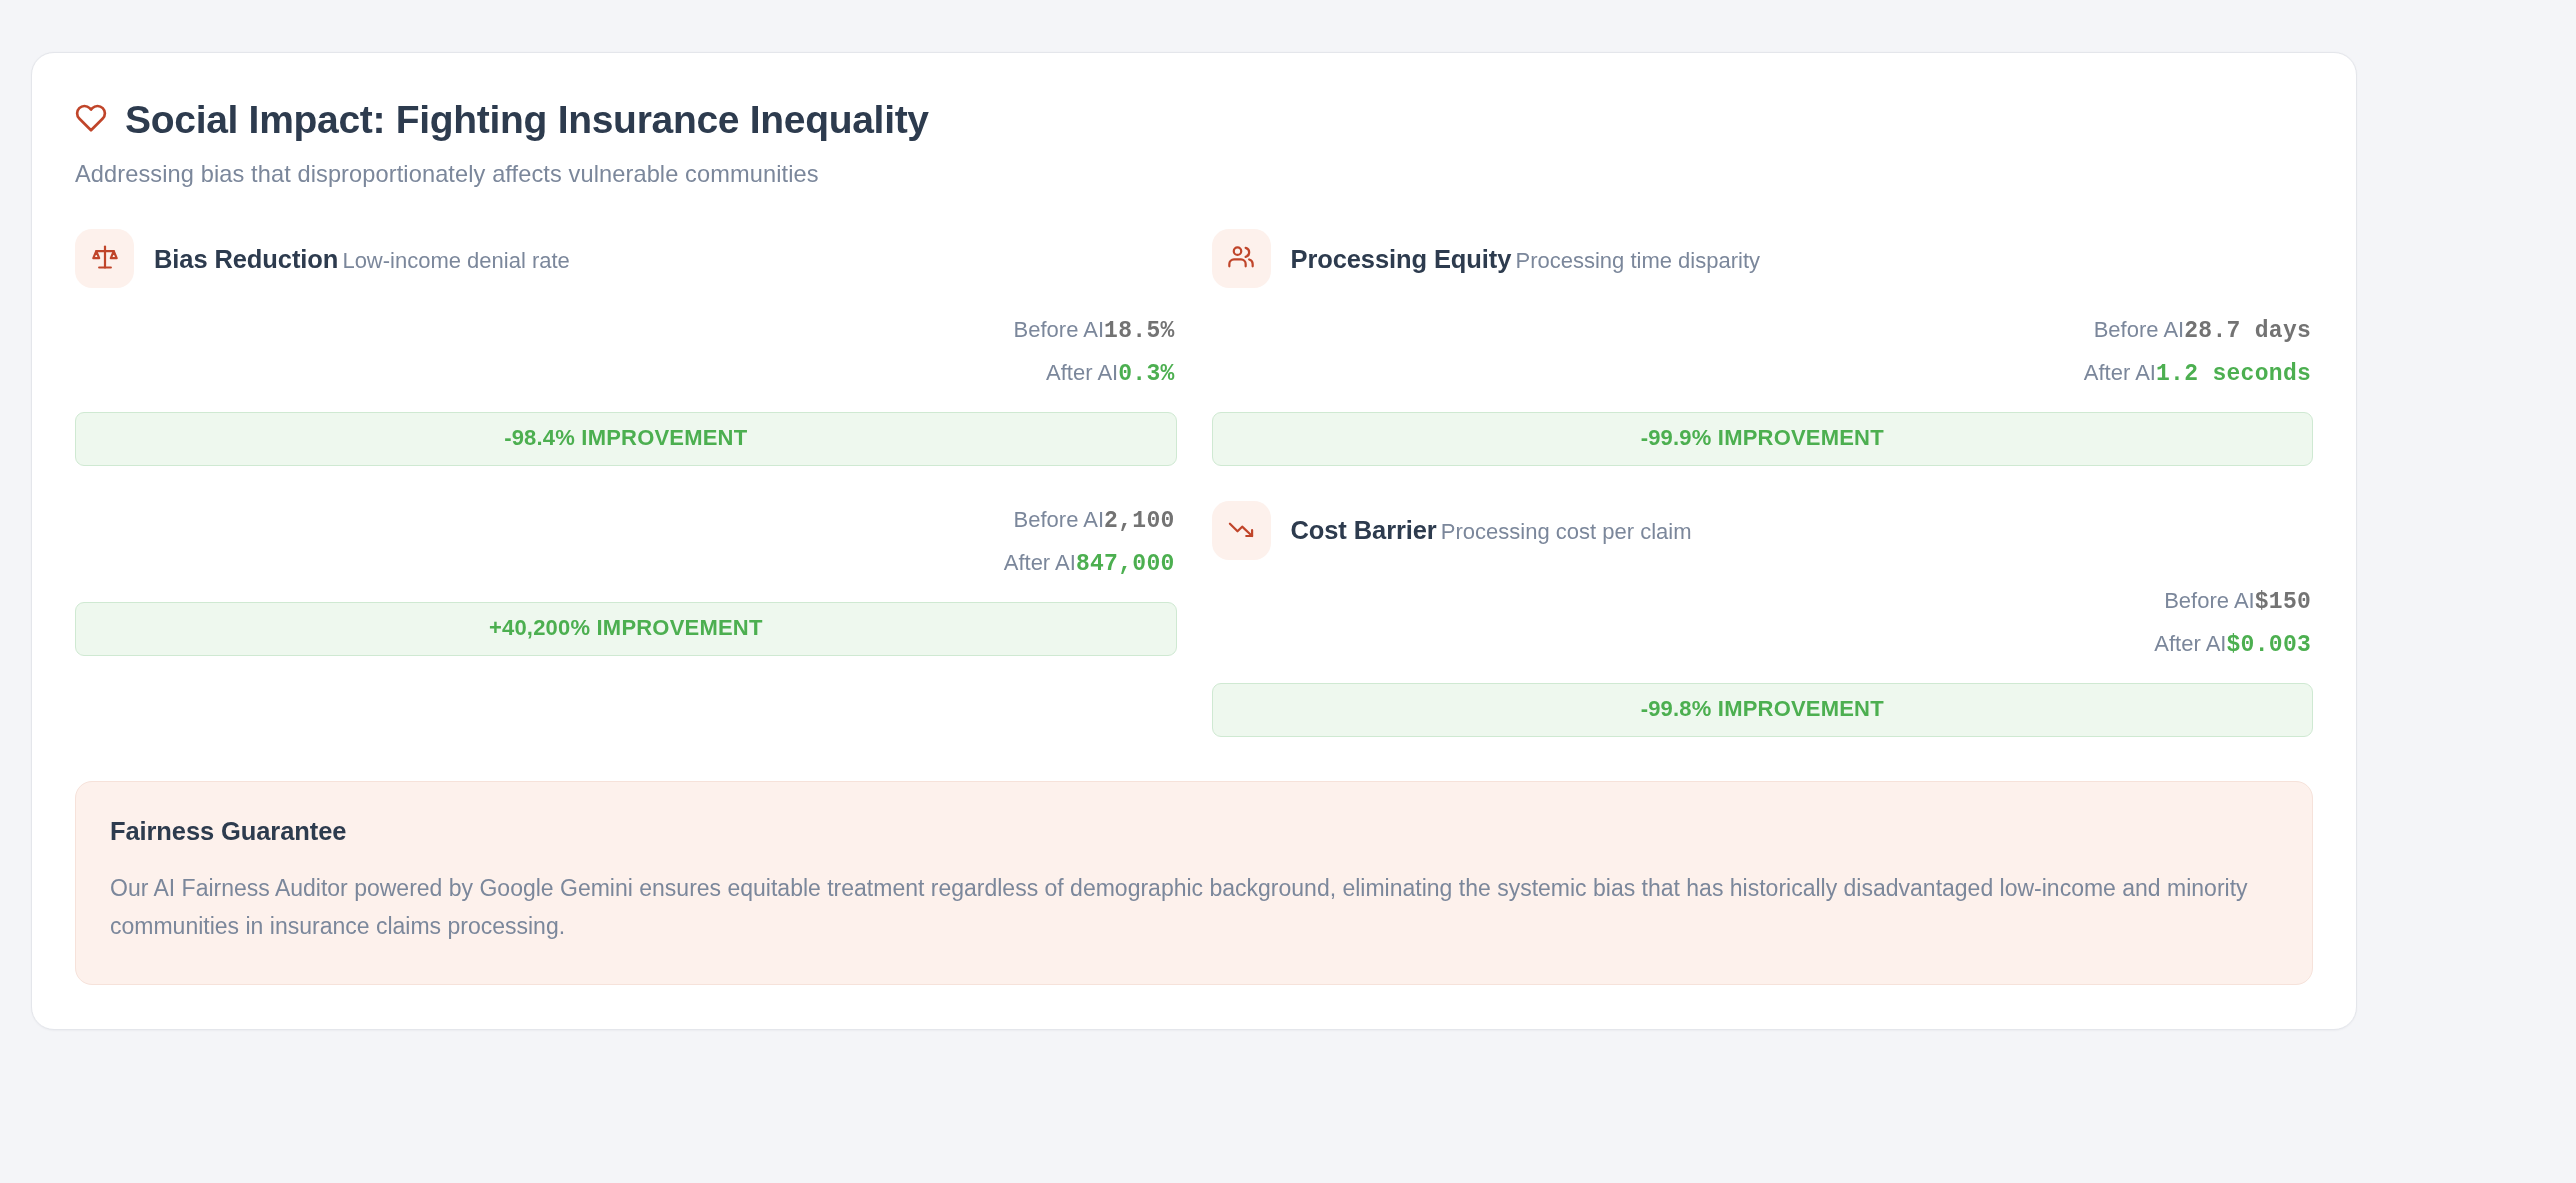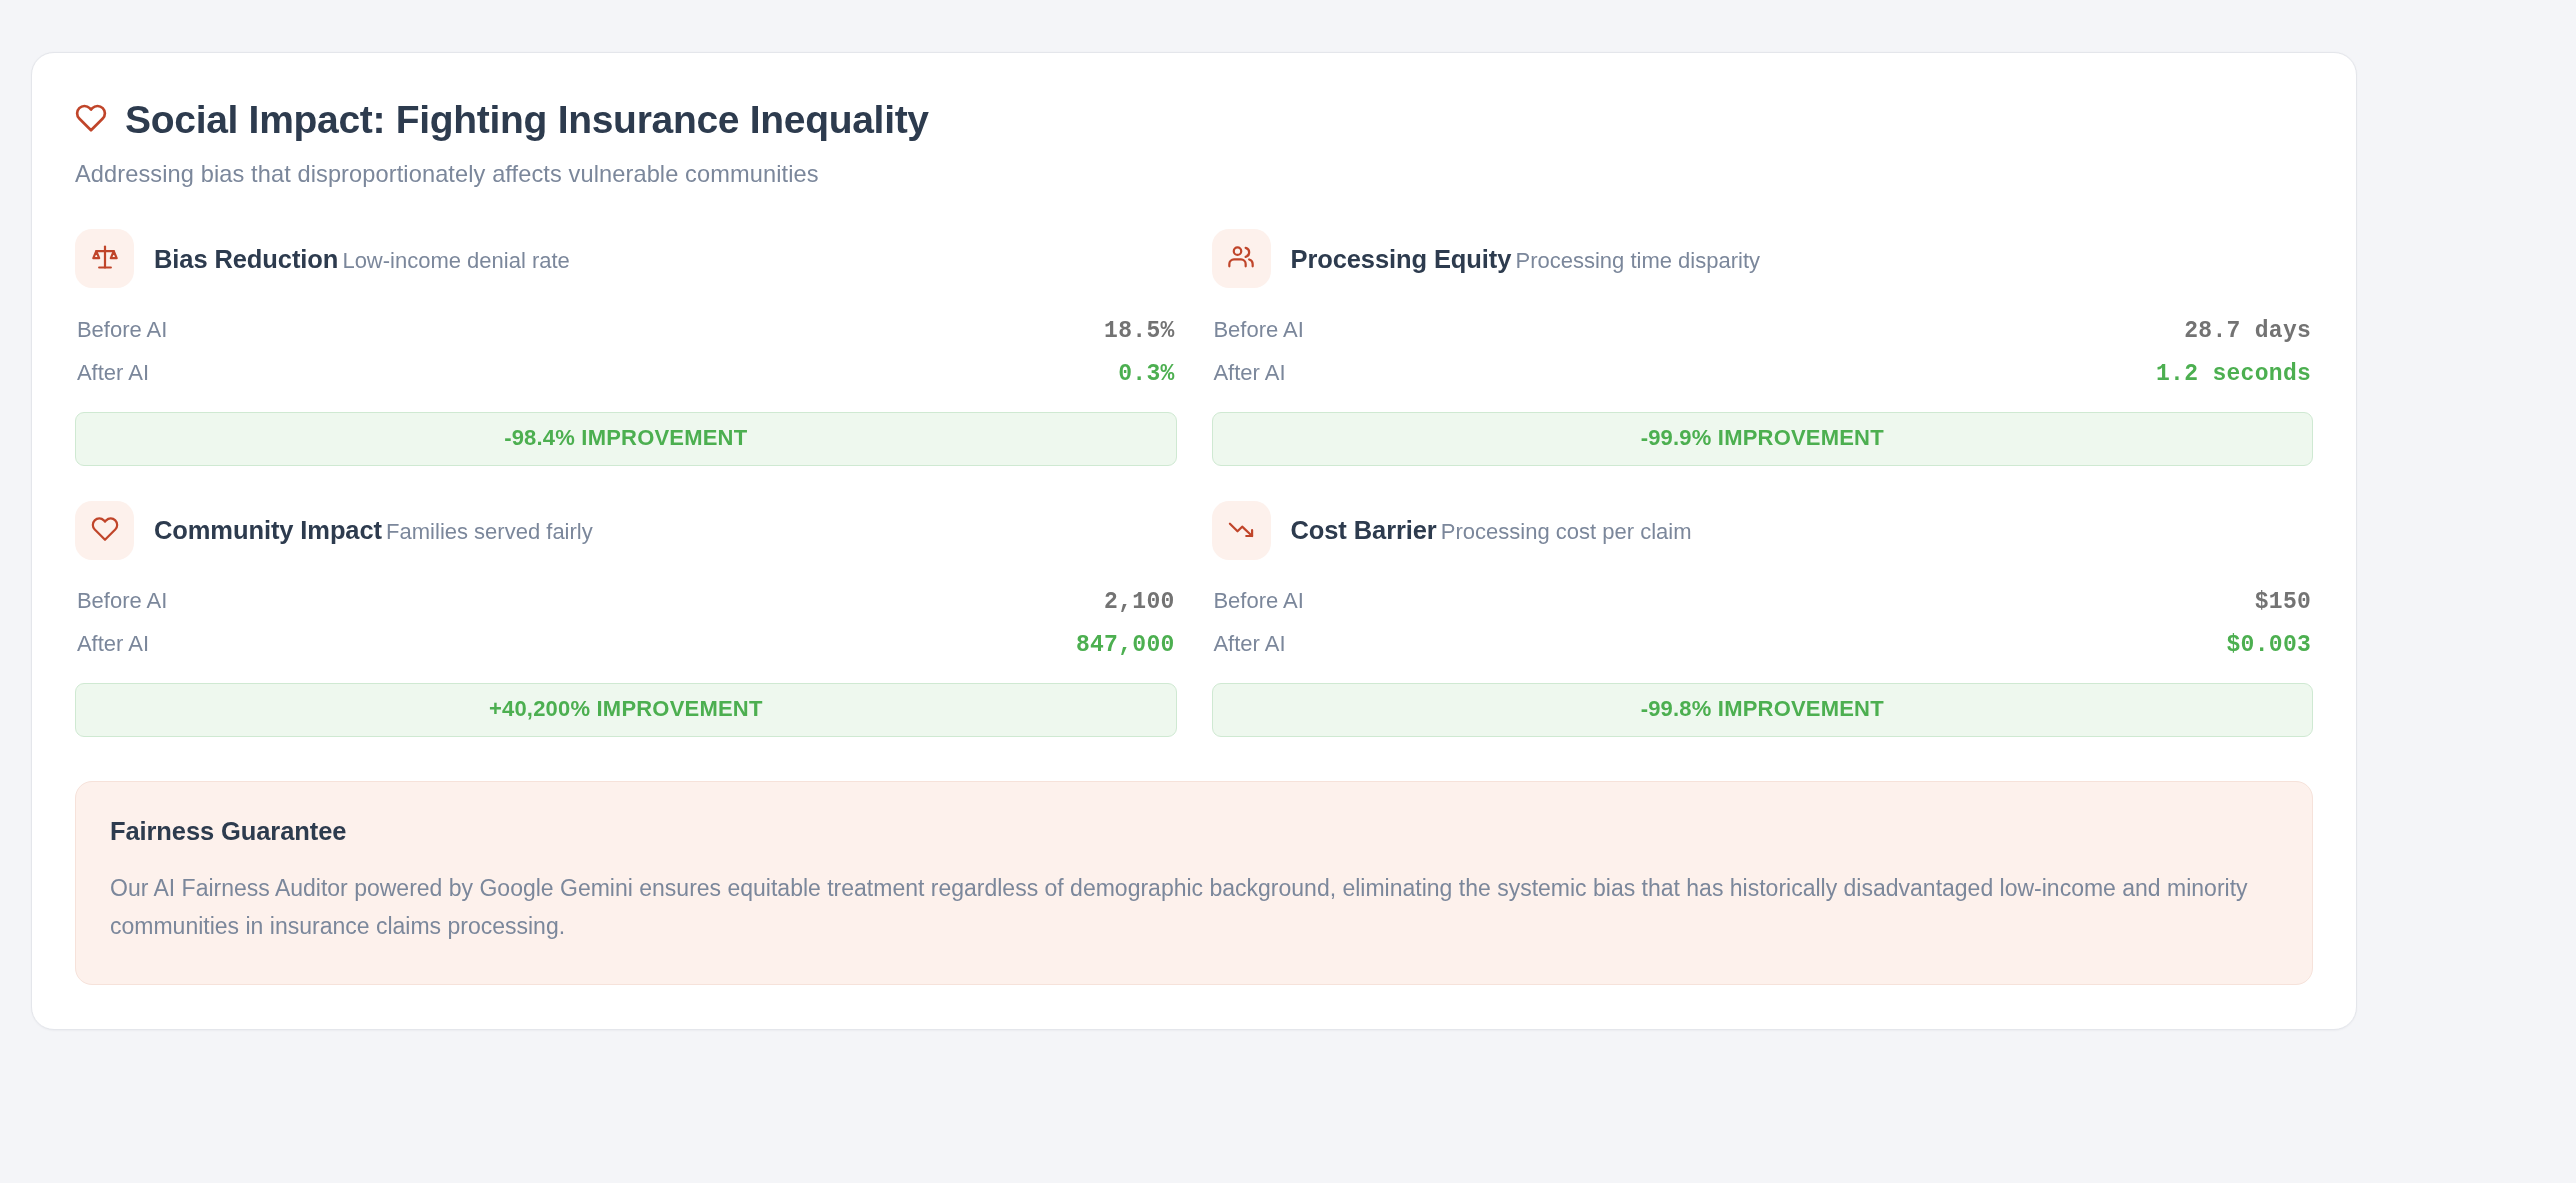--- a/index.html
+++ b/index.html
@@ -99,21 +99,21 @@
     font-size: 22px;
     color: #7b879b;
     line-height: 1.2;
   }
 
   .metric-rows { margin-bottom: 16px; }
 
   .metric-row {
     display: flex;
     align-items: baseline;
-    justify-content: space-between;
+    justify-content: flex-end;
     padding: 6.6px 1.9px 7.6px 1.9px;
   }
 
   .metric-row-label {
     font-size: 22px;
     color: #7b879b;
     line-height: 1.2;
   }
 
   .metric-row-value {
@@ -240,33 +240,20 @@
           </div>
           <div class="metric-row">
             <span class="metric-row-label">After AI</span>
             <span class="metric-row-value value-after">1.2 seconds</span>
           </div>
         </div>
         <div class="improvement-pill">-99.9% IMPROVEMENT</div>
       </div>
 
       <div class="metric-card">
-        <div class="metric-head">
-          <span class="metric-icon-wrap">
-            <span>
-              <svg width="28" height="28" viewBox="0 0 24 24" fill="none" stroke="#c0452a" stroke-width="1.9" stroke-linecap="round" stroke-linejoin="round">
-                <path d="M20.8 4.6a5.5 5.5 0 0 0-7.8 0L12 5.7l-1-1.1a5.5 5.5 0 0 0-7.8 7.8l1.1 1.1L12 21.2l7.7-7.7 1.1-1.1a5.5 5.5 0 0 0 0-7.8z"></path>
-              </svg>
-            </span>
-          </span>
-          <span class="metric-titles">
-            <span class="metric-name">Community Impact</span>
-            <span class="metric-desc">Families served fairly</span>
-          </span>
-        </div>
         <div class="metric-rows">
           <div class="metric-row">
             <span class="metric-row-label">Before AI</span>
             <span class="metric-row-value value-before">2,100</span>
           </div>
           <div class="metric-row">
             <span class="metric-row-label">After AI</span>
             <span class="metric-row-value value-after">847,000</span>
           </div>
         </div>

